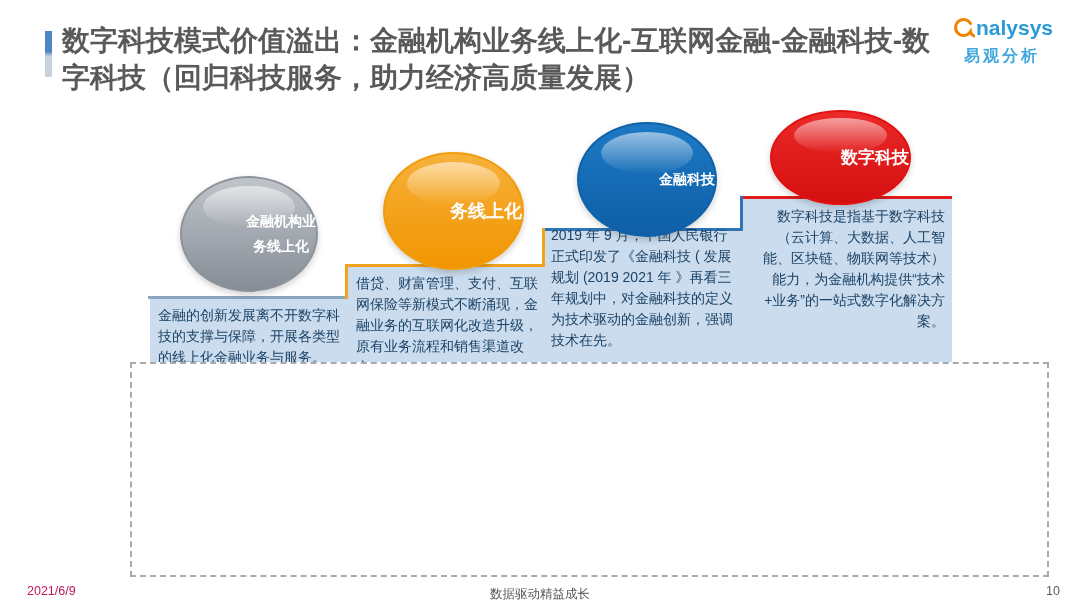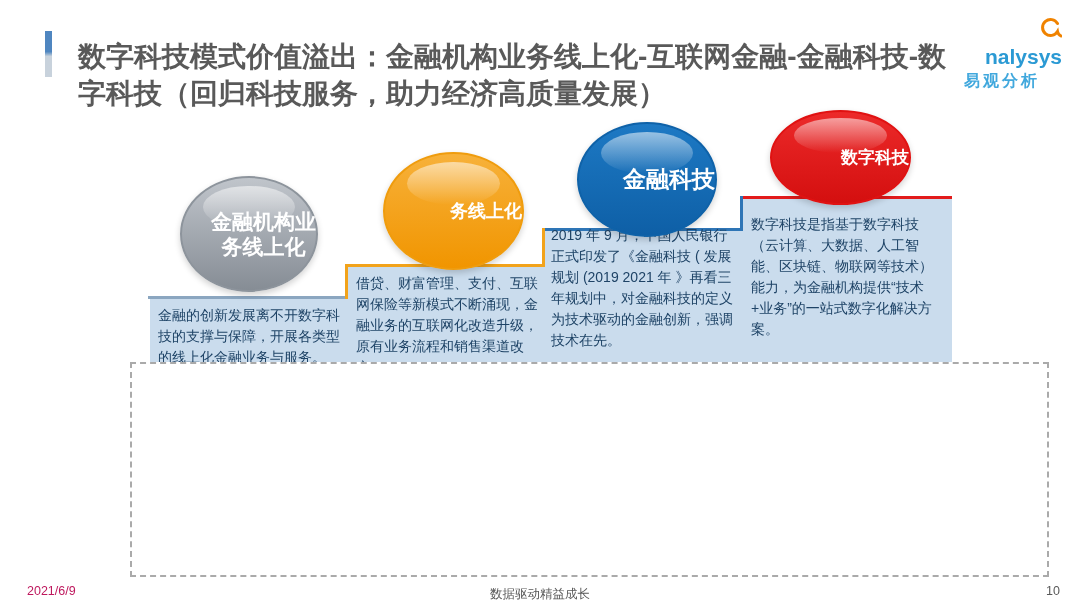--- a/index.html
+++ b/index.html
@@ -4,56 +4,56 @@
 <style>
   html,body{margin:0;padding:0;}
   body{
     width:1080px;height:608px;position:relative;overflow:hidden;background:#ffffff;
     font-family:"Liberation Sans","DejaVu Sans",sans-serif;
   }
   .abs{position:absolute;}
   
   .accent-bar{left:45px;top:31px;width:7px;height:46px;
     background:linear-gradient(#4f86c0 45%,#c8d2dc 55%);}
-  .slide-title{left:62px;top:22px;width:885px;margin:16px;
+  .slide-title{left:62px;top:22px;width:885px;margin:0;
     font-size:28px;line-height:37px;font-weight:bold;color:#595959;}
   .logo{left:942px;top:16px;width:120px;text-align:center;}
-  .logo-top{display:flex;align-items:flex-end;justify-content:center;gap:1px;flex-direction:column;}
+  .logo-top{display:flex;align-items:flex-start;justify-content:center;gap:1px;}
   .logo-brand{font-size:21px;font-weight:bold;color:#2b9ad4;letter-spacing:0;}
   .logo-cn{font-size:16px;font-weight:bold;color:#41a8dd;letter-spacing:3px;margin-top:2px;}
   
   .step-body{background:#cadced;}
   .sb1{left:150px;top:299px;width:198px;height:63px;}
   .sb2{left:348px;top:267px;width:197px;height:95px;}
   .sb3{left:545px;top:231px;width:198px;height:131px;}
   .sb4{left:743px;top:199px;width:209px;height:163px;}
   .step-line{background:#000;}
   .h1{left:148px;top:296px;width:200px;height:3px;background:#8ba6c0;}
   .v1{left:345px;top:264px;width:3px;height:35px;background:#f2a31b;}
   .h2{left:348px;top:264px;width:197px;height:3px;background:#f2a31b;}
   .v2{left:542px;top:228px;width:3px;height:39px;background:#f2a31b;}
   .h3{left:545px;top:228px;width:198px;height:3px;background:#2e75b6;}
   .v3{left:740px;top:196px;width:3px;height:35px;background:#2e75b6;}
   .h4{left:743px;top:196px;width:209px;height:3px;background:#e21b1b;}
   .step-desc{font-size:14px;line-height:21px;color:#1e4366;}
   .sd1{left:158px;top:305px;width:183px;}
   .sd2{left:356px;top:273px;width:183px;}
   .sd3{left:551px;top:225px;width:187px;}
-  .sd4{left:751px;top:214px;width:194px;}
+  .sd4{left:751px;top:206px;width:194px;text-align:right;}
   
   .stage-ellipse{border-radius:50%;display:flex;align-items:center;justify-content:flex-end;
     text-align:center;color:#ffffff;font-weight:bold;position:absolute;
     box-shadow:0 3px 6px rgba(0,0,0,.18);}
   .stage-ellipse::before{content:"";position:absolute;left:16%;top:7%;width:68%;height:38%;
     border-radius:50%;background:linear-gradient(rgba(255,255,255,.55),rgba(255,255,255,0));}
-  .el1{left:180px;top:176px;width:134px;height:112px;font-size:21px;line-height:25px;
+  .el1{left:180px;top:176px;width:134px;height:112px;font-size:14px;line-height:25px;
     background:linear-gradient(#c0c5cb,#868d95);border:2px solid #8d949c;}
   .el2{left:383px;top:152px;width:137px;height:114px;font-size:18px;
     background:linear-gradient(#f7b13a,#f19500);border:2px solid #ef9c0e;}
-  .el3{left:577px;top:122px;width:136px;height:111px;font-size:23px;
+  .el3{left:577px;top:122px;width:136px;height:111px;font-size:14px;
     background:linear-gradient(#1d79c4,#0e5fa6);border:2px solid #0f62a8;}
   .el4{left:770px;top:110px;width:137px;height:91px;font-size:17px;
     background:linear-gradient(#ec2a2a,#d40f0f);border:2px solid #e01212;}
   .el-label{position:relative;white-space:pre-line;}
   
   .bullet-box{left:130px;top:362px;width:919px;height:215px;background:#ffffff;
     border:2px dashed #aaaaaa;box-sizing:border-box;padding:9px 14px 0 12px;}
   .bullet{position:relative;padding-left:18px;font-size:15px;line-height:26px;
     color:#3f3f3f;text-align:justify;}
   .bullet::before{content:"\2022";position:absolute;left:4px;top:0;color:#3f3f3f;}

